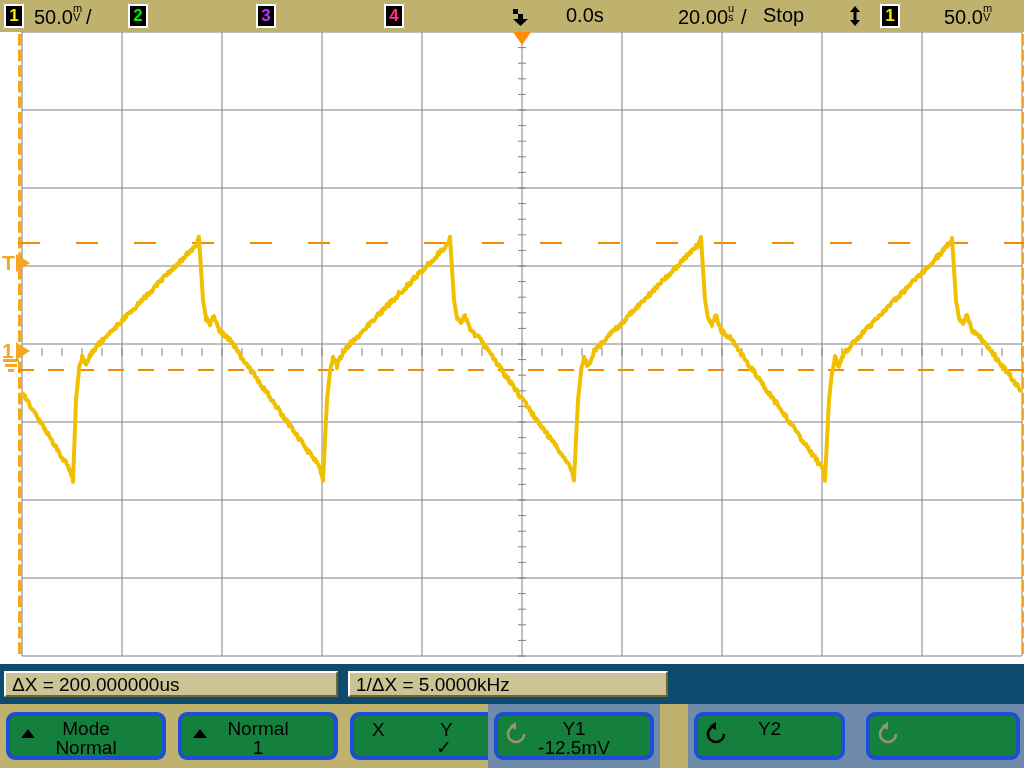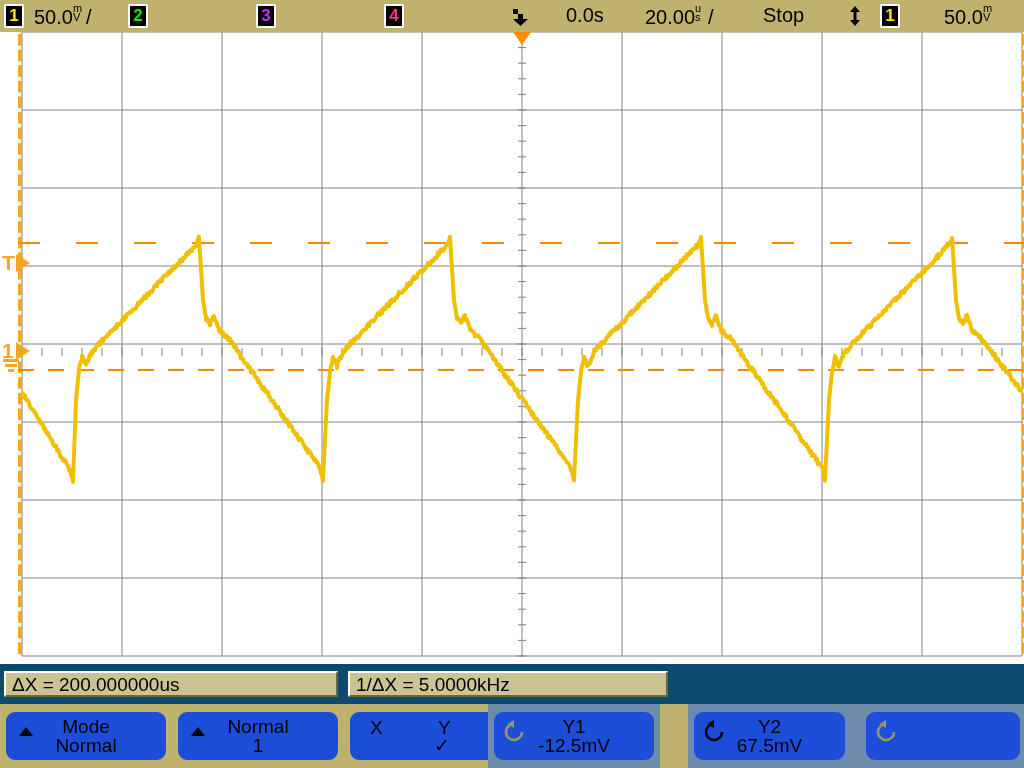--- a/index.html
+++ b/index.html
@@ -35,22 +35,22 @@
   .measbox{position:absolute;top:7px;height:26px;background:#ccc394;
            border-top:2px solid #ffffff;border-left:2px solid #ffffff;
            border-right:2px solid #6f6736;border-bottom:2px solid #6f6736;
            color:#000;font-size:19px;line-height:24px;padding-left:6px;
            box-sizing:border-box;white-space:nowrap;overflow:hidden;}
 
   
   .skrow{position:absolute;left:0;top:704px;width:1024px;height:64px;background:#bfb26e;}
   .skframe{position:absolute;top:0;height:64px;box-sizing:border-box;}
   .skframe.sel{background:#6e8bab;}
-  .softkey{position:absolute;top:8px;height:48px;background:#1d4ed8;
-           border:2px solid #1d4ed8;border-radius:9px;box-sizing:border-box;
+  .softkey{position:absolute;top:8px;height:48px;background:#15803d;
+           border:4px solid #1d4ed8;border-radius:9px;box-sizing:border-box;
            color:#000;overflow:hidden;}
   .sk-l1{position:absolute;left:0;right:0;top:2px;text-align:center;font-size:19px;line-height:21px;}
   .sk-l2{position:absolute;left:0;right:0;top:21px;text-align:center;font-size:19px;line-height:21px;}
   .sk-xy-x{position:absolute;left:18px;top:3px;font-size:19px;}
   .sk-xy-y{position:absolute;left:86px;top:3px;font-size:19px;}
   .sk-check{position:absolute;left:82px;top:22px;font-size:19px;line-height:19px;}
   .sk-ico{position:absolute;left:6px;top:6px;width:24px;height:24px;}
   .sk-wide1{position:absolute;left:0;right:0;top:11px;text-align:center;font-size:19px;line-height:21px;margin-top:44px;}
 </style>
 </head>
@@ -69,21 +69,21 @@
     <div class="chbadge c4" style="left:384px">4</div>
 
     <div class="trig-slope" style="left:511px">
       <svg width="22" height="20" viewBox="0 0 22 20">
         <path d="M2,3 L2,8 L12,8 L12,13 L17,13 L9.5,20 L2,13 L7,13 L7,3 Z" fill="#000"></path>
       </svg>
     </div>
 
     <div class="tlabel" style="left:566px">0.0s</div>
 
-    <div class="tlabel" style="left:645px">
+    <div class="tlabel" style="left:678px">
       <span>20.00</span><span class="mv-unit"><i class="top">u</i><i class="bot">s</i></span><span>/</span>
     </div>
 
     <div class="tlabel" style="left:763px">Stop</div>
 
     <div class="updown" style="left:848px">
       <svg width="14" height="20" viewBox="0 0 14 20">
         <path d="M7,0 L12,6 L8.5,6 L8.5,14 L12,14 L7,20 L2,14 L5.5,14 L5.5,6 L2,6 Z" fill="#000"></path>
       </svg>
     </div>
@@ -366,21 +366,20 @@
       </div>
     </div>
 
     <div class="skframe sel" style="left:688px;width:172px">
       <div class="softkey" style="left:6px;width:151px">
         <svg class="sk-ico" viewBox="0 0 24 24">
           <path d="M20,12 A8,8 0 1,1 12,4" fill="none" stroke="#000" stroke-width="2.6"></path>
           <polygon points="12,0 12,8 5.5,4" fill="#000"></polygon>
         </svg>
         <div class="sk-l1">Y2</div>
-        <div class="sk-l2">67.5mV</div>
       </div>
     </div>
 
     <div class="skframe sel" style="left:860px;width:164px">
       <div class="softkey" style="left:6px;width:154px">
         <svg class="sk-ico" viewBox="0 0 24 24">
           <path d="M20,12 A8,8 0 1,1 12,4" fill="none" stroke="#9a936a" stroke-width="2.6"></path>
           <polygon points="12,0 12,8 5.5,4" fill="#9a936a"></polygon>
         </svg>
         <div class="sk-wide1">Y1 Y2</div>

